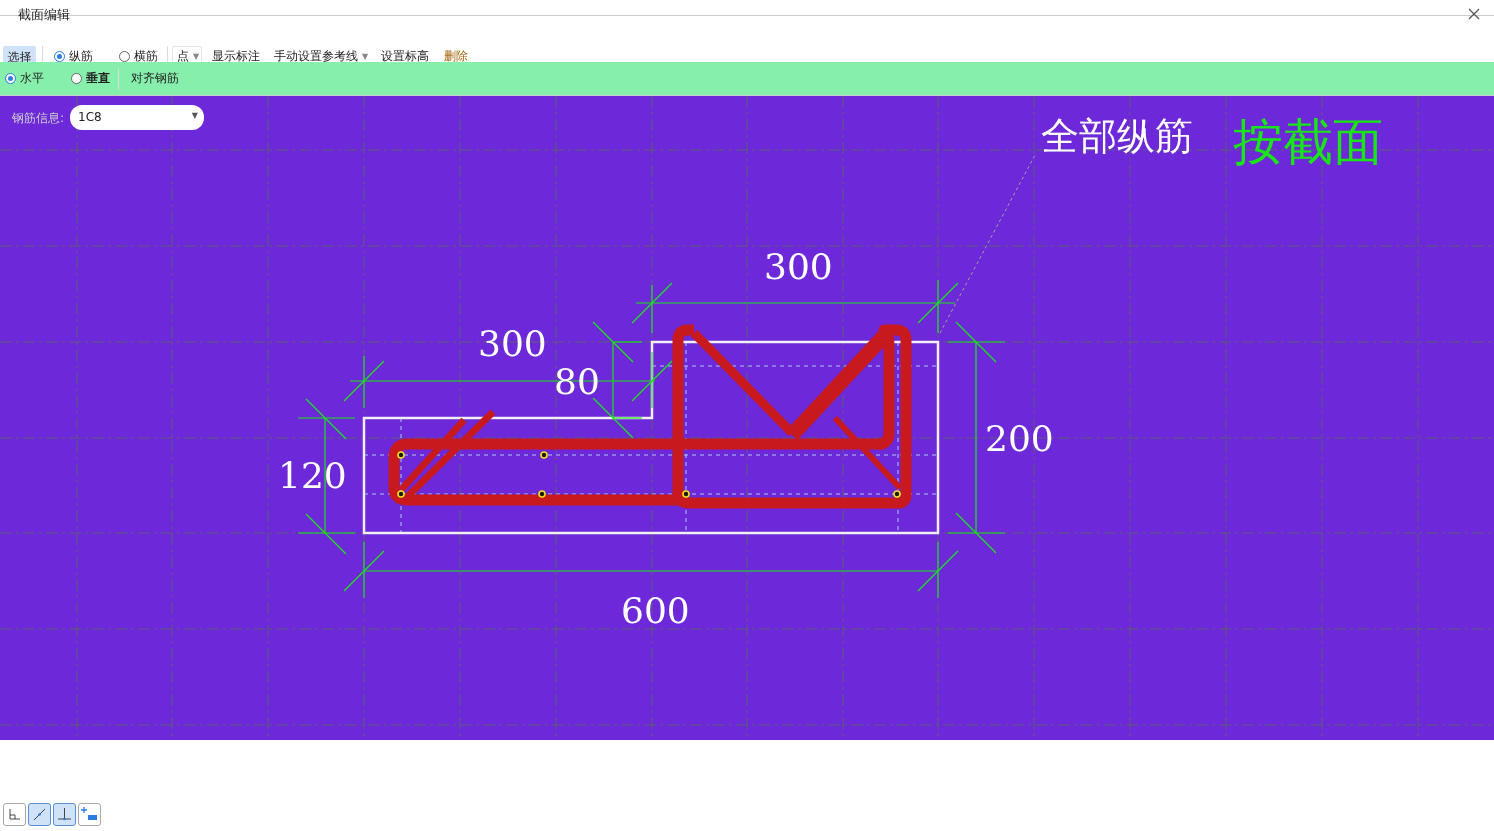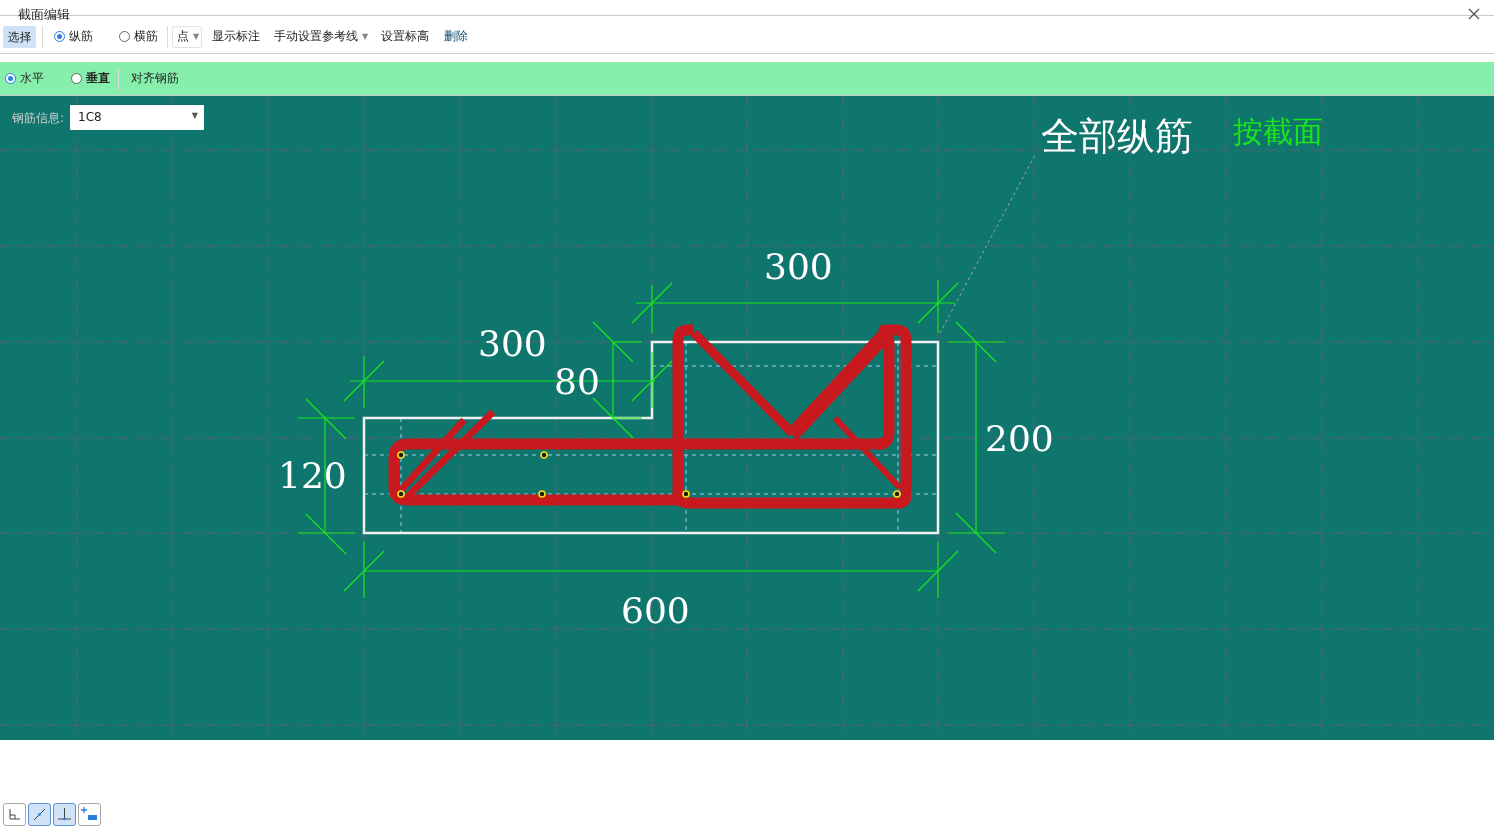--- a/index.html
+++ b/index.html
@@ -1,42 +1,42 @@
 <!DOCTYPE html>
 <html><head>
   <meta charset="utf-8">
   <style>
     html,body{margin:0;padding:0;}
     body{width:1494px;height:831px;overflow:hidden;background:#fff;font-family:"DejaVu Sans","Liberation Sans",sans-serif;font-size:12px;color:#222;position:relative;}
     .titlebar{position:absolute;left:0;top:0;width:1494px;height:16px;background:#fff;border-bottom:1px solid #c9cdd2;box-sizing:border-box;}
     .title{position:absolute;left:18px;top:6px;font-size:13px;color:#222;}
     .close{position:absolute;right:10px;top:4px;width:20px;height:20px;cursor:pointer;}
-    .toolbar1{position:absolute;left:0;top:20px;width:1494px;height:34px;border-bottom:1px solid #c9cdd2;box-sizing:border-box;background:#fff;}
+    .toolbar1{position:absolute;left:0;top:40px;width:1494px;height:34px;border-bottom:1px solid #c9cdd2;box-sizing:border-box;background:#fff;}
     .toolbar2{position:absolute;left:0;top:62px;width:1494px;height:34px;border-bottom:1px solid #c9cdd2;box-sizing:border-box;background:#86efac;}
     .tb-item{position:absolute;top:8px;font-size:12px;color:#222;white-space:nowrap;cursor:pointer;}
     .tb-btn-active{position:absolute;left:3px;top:6px;height:22px;width:33px;background:#cfe2f7;border-radius:2px;font-size:12px;line-height:22px;text-align:center;color:#222;cursor:pointer;}
     .sep{position:absolute;top:6px;width:1px;height:22px;background:#d8dadd;}
     .radio{display:inline-block;width:11px;height:11px;border:1px solid #666;border-radius:50%;vertical-align:-2px;margin-right:4px;box-sizing:border-box;position:relative;background:#fff;}
     .radio.on{border-color:#2b7de1;}
     .radio.on::after{content:"";position:absolute;left:2px;top:2px;width:5px;height:5px;border-radius:50%;background:#2b7de1;}
     .caret{display:inline-block;font-size:8px;color:#888;margin-left:4px;vertical-align:1px;}
-    .disabled{color:#0c4a6e;}
+    .disabled{color:#a16207;}
     .pt-box{position:absolute;left:172px;top:6px;width:30px;height:22px;border:1px solid #e3e3e3;border-radius:2px;box-sizing:border-box;}
-    .canvas{position:absolute;left:0;top:96px;width:1494px;height:644px;background:#0f766e;overflow:hidden;}
+    .canvas{position:absolute;left:0;top:96px;width:1494px;height:644px;background:#6d28d9;overflow:hidden;}
     .canvas svg{position:absolute;left:0;top:0;}
     .rebar-info{position:absolute;left:12px;top:14px;color:#d0d0d0;font-size:12px;}
-    .rebar-select{position:absolute;left:70px;top:9px;width:134px;height:25px;background:#fff;border-radius:1px;box-sizing:border-box;padding:5px 0 0 8px;font-size:12px;color:#222;cursor:pointer;}
+    .rebar-select{position:absolute;left:70px;top:9px;width:134px;height:25px;background:#fff;border-radius:12px;box-sizing:border-box;padding:5px 0 0 8px;font-size:12px;color:#222;cursor:pointer;}
     .rebar-select .dd{position:absolute;right:6px;top:6px;font-size:8px;color:#555;}
     .statusbar{position:absolute;left:0;top:800px;width:1494px;height:31px;background:#fff;}
     .sbtn{position:absolute;top:3px;width:23px;height:23px;border:1px solid #a8a8a8;border-radius:3px;box-sizing:border-box;background:#fff;cursor:pointer;}
     .sbtn.on{background:#cfe2f7;border-color:#5a8fd6;}
     .status-text{position:absolute;left:104px;top:8px;font-size:12px;color:#222;white-space:nowrap;}
     .dim-text{position:absolute;font-family:"DejaVu Serif","Liberation Serif",serif;color:#fff;font-size:36px;line-height:1;}
     .label-white{position:absolute;font-family:"DejaVu Serif","Liberation Serif",serif;color:#fff;font-size:38px;line-height:1;}
-    .label-green{position:absolute;font-family:"DejaVu Serif","Liberation Serif",serif;color:#19e619;font-size:30px;line-height:1;}
+    .label-green{position:absolute;font-family:"DejaVu Serif","Liberation Serif",serif;color:#19e619;font-size:50px;line-height:1;}
   </style>
 </head>
 <body>
 
 <div class="titlebar">
   <span class="title">截面编辑</span>
   <svg class="close" viewBox="0 0 20 20">
     <line x1="5" y1="5" x2="15" y2="15" stroke="#555" stroke-width="1.3"></line>
     <line x1="15" y1="5" x2="5" y2="15" stroke="#555" stroke-width="1.3"></line>
   </svg>

